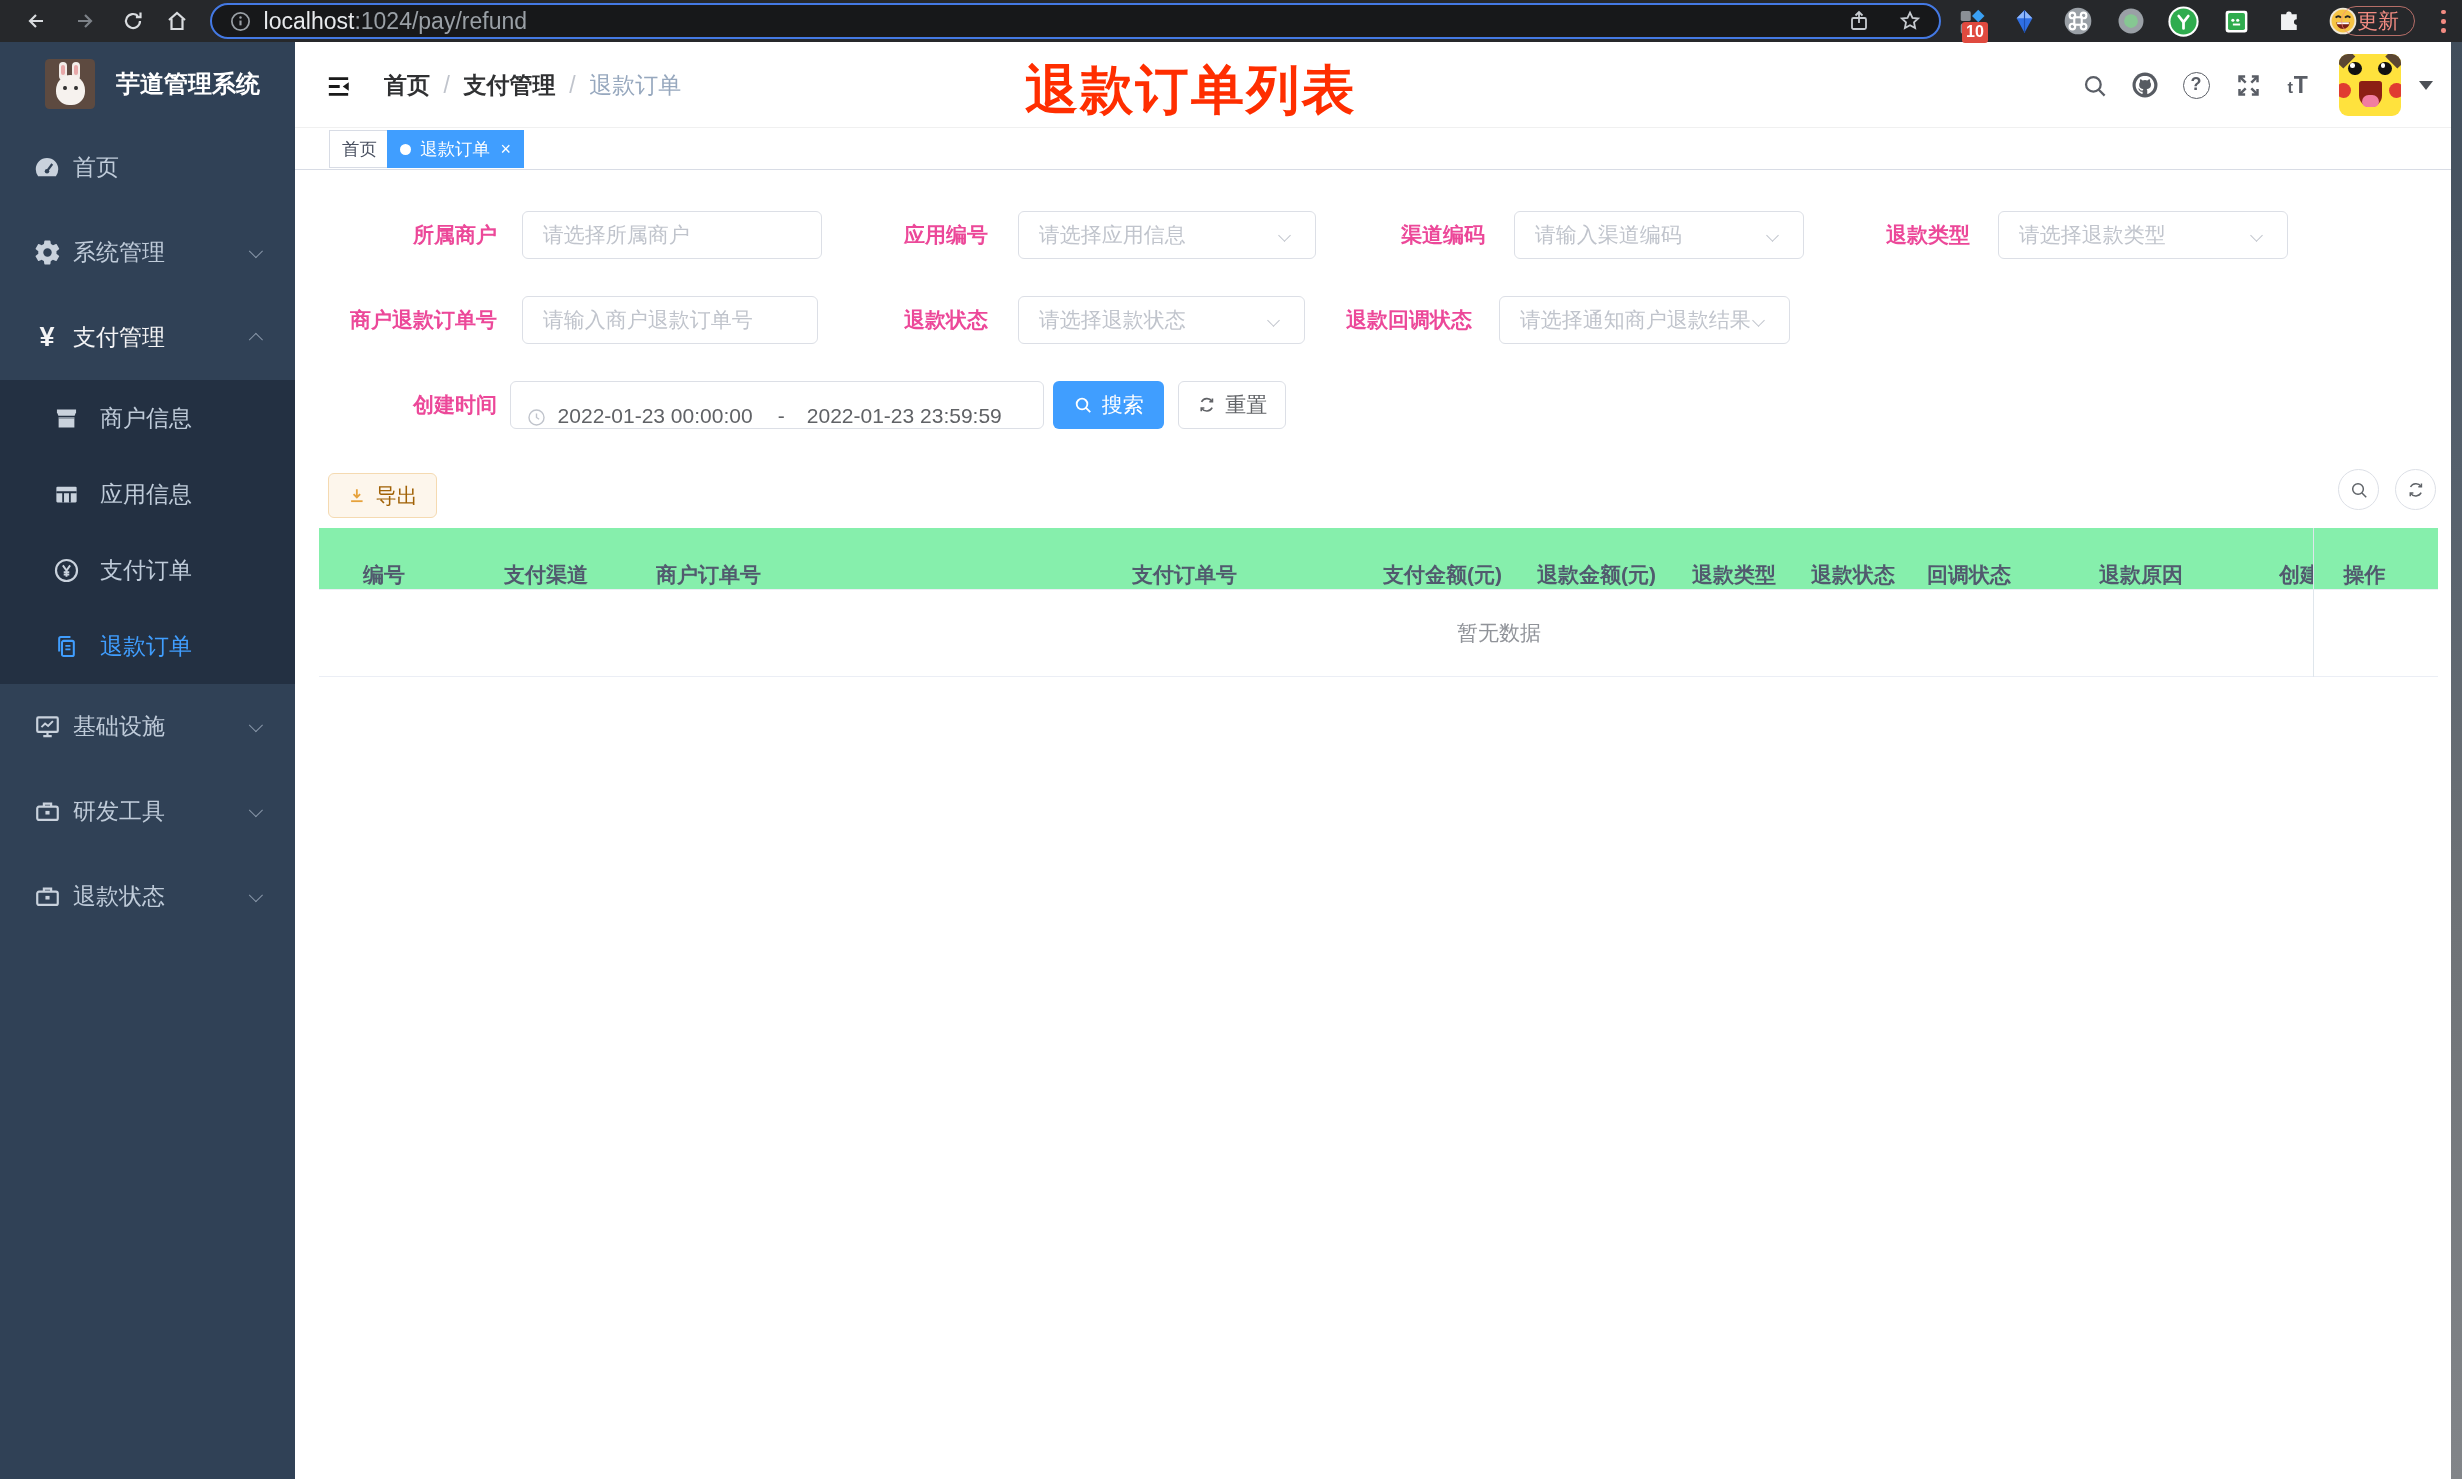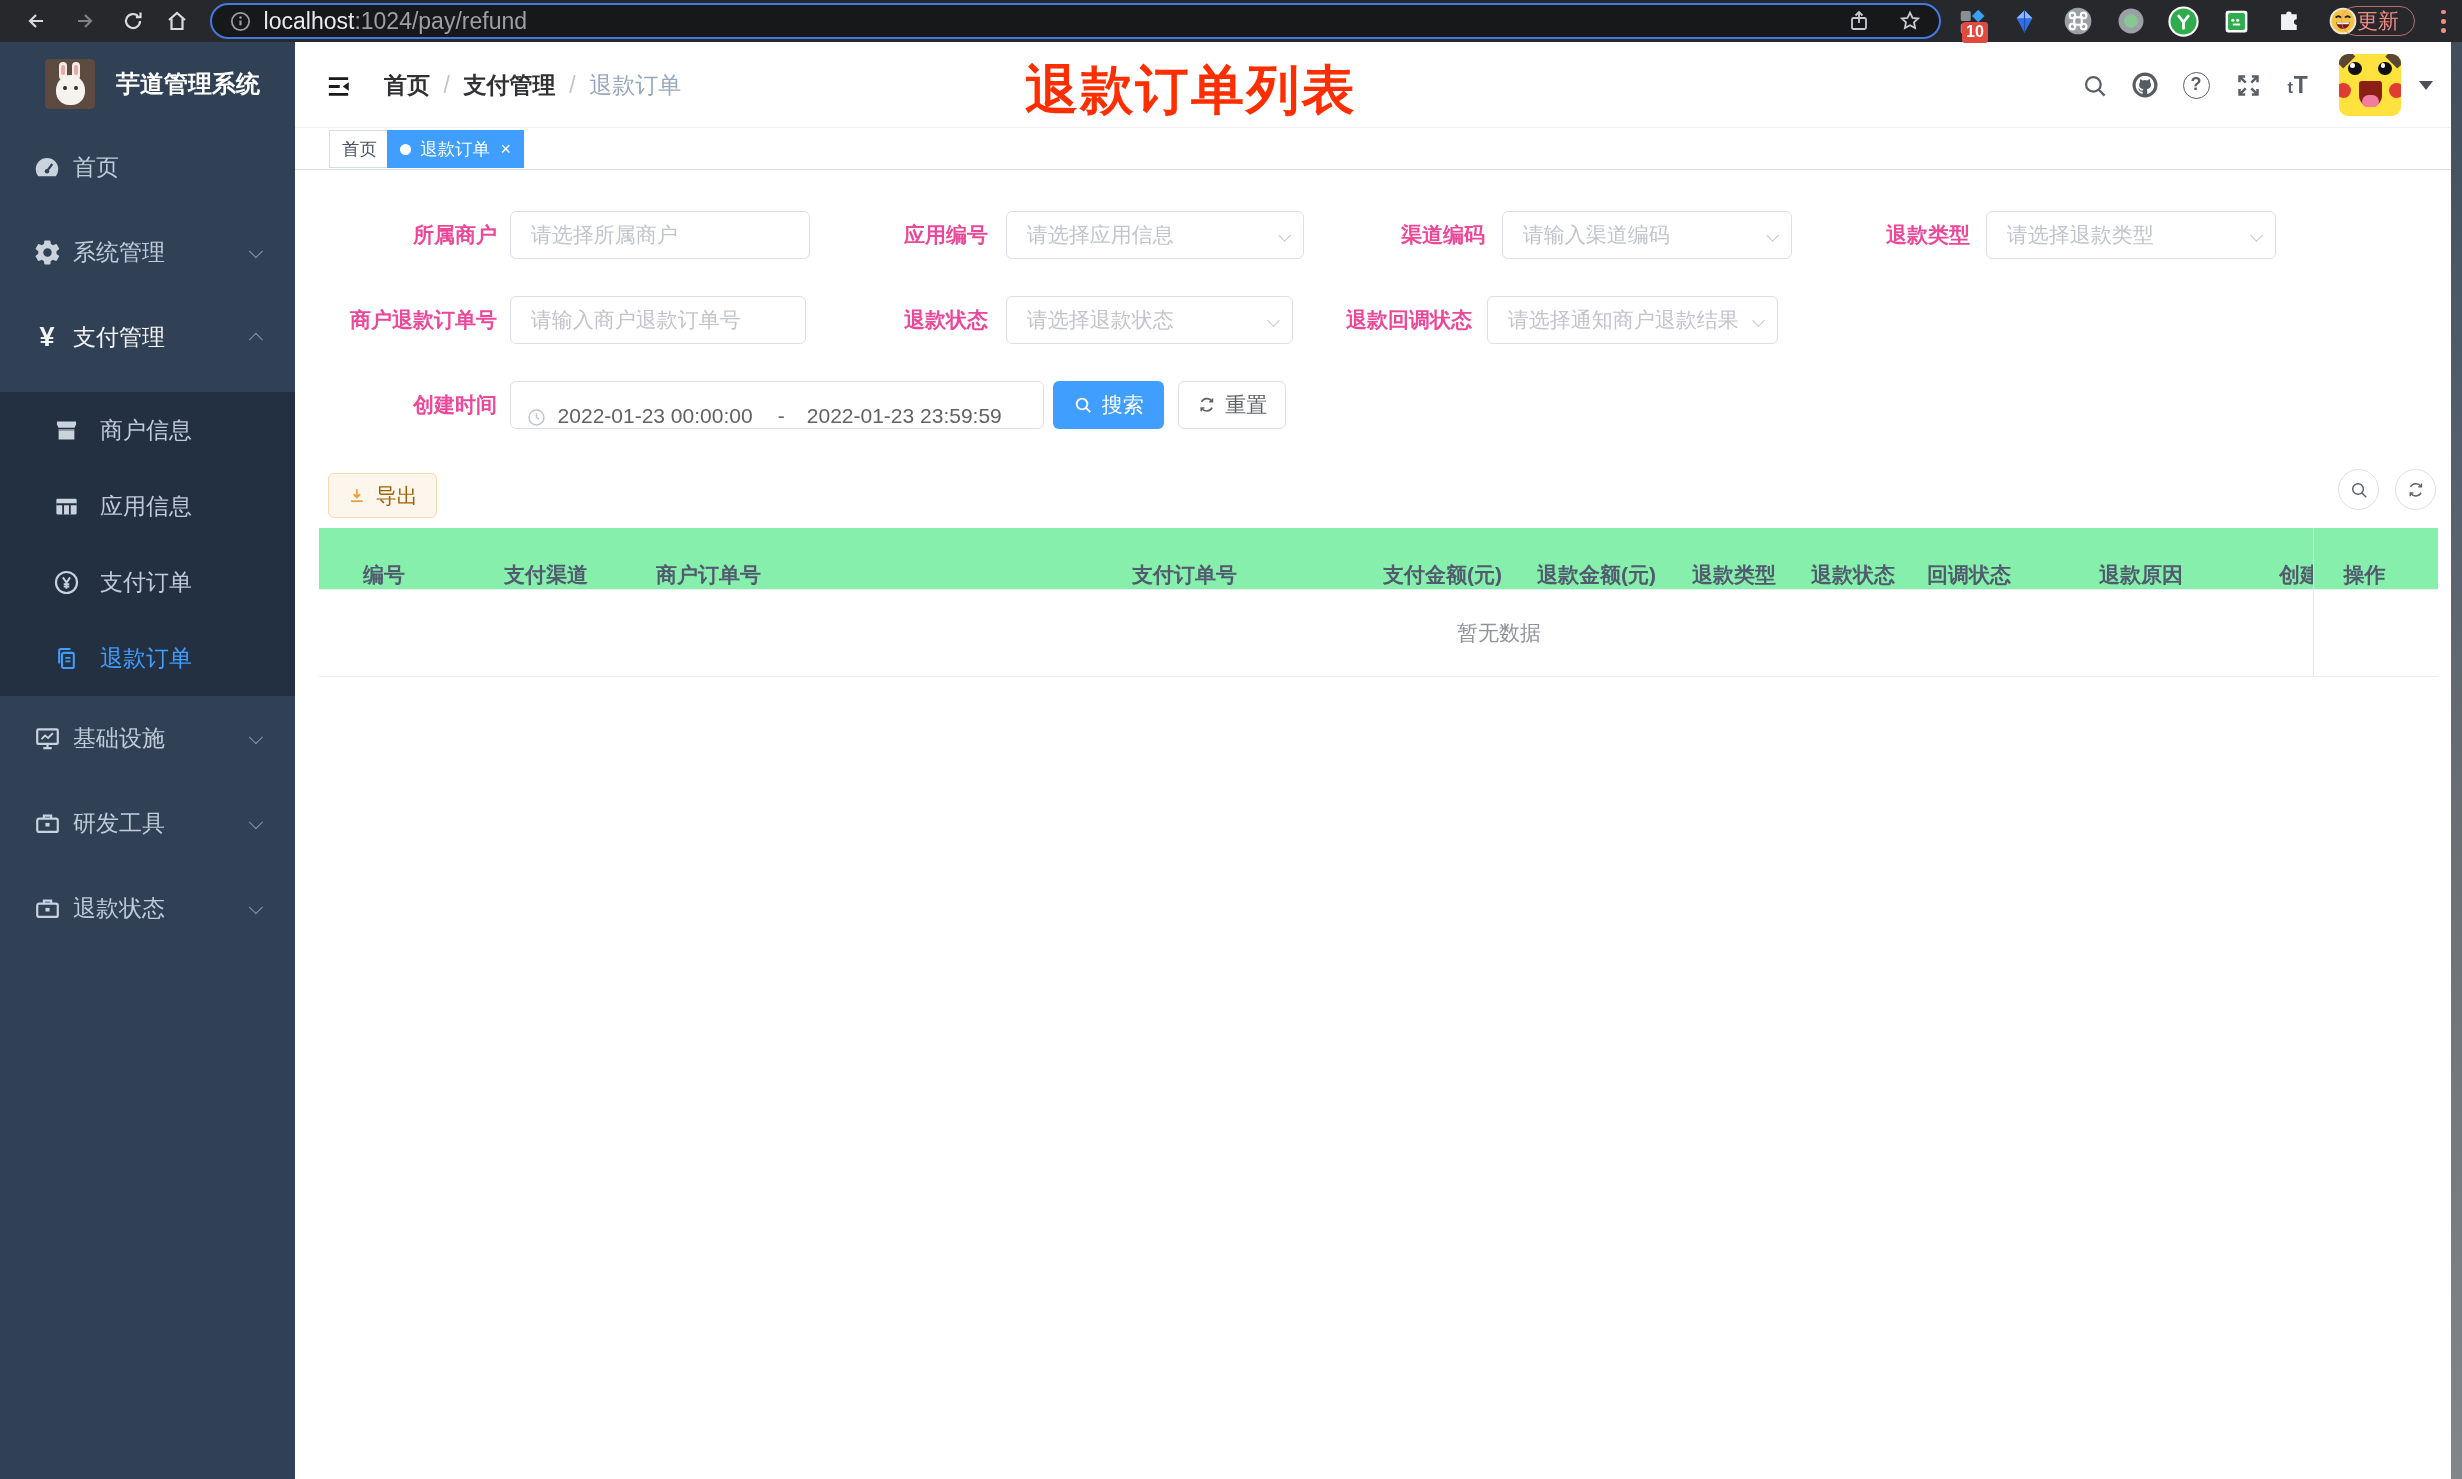--- a/index.html
+++ b/index.html
@@ -31,21 +31,21 @@
   .rabbit .ear i { position:absolute; left:2.3px; top:3px; width:3.8px; height:10.6px; background:#e8a9a9; border-radius:2.3px; }
   .rabbit .head { position:absolute; left:10.6px; top:16.6px; width:29px; height:30px; background:#f6f2ee; border-radius:50% 50% 45% 45%; }
   .rabbit .eye { position:absolute; top:27px; width:3.8px; height:4.5px; background:#333; border-radius:50%; }
   .app-title { color:#fff; font-size:24px; font-weight:600; }
   .m-item { position:relative; height:85px; display:flex; align-items:center; color:#bfcbd9; font-size:23px; cursor:pointer; }
   .m-item .mi-ic { position:absolute; left:29px; width:36px; display:flex; justify-content:center; color:#c9d2dd; }
   .m-item .mi-label { position:absolute; left:73px; }
   .m-item .chev { position:absolute; left:251px; top:50%; width:9.8px; height:9.8px; border-right:1.5px solid #8796a8; border-bottom:1.5px solid #8796a8; transform:translateY(-70%) rotate(45deg); }
   .m-item .chev.up { transform:translateY(-30%) rotate(-135deg); }
   .m-item.parent-active .mi-label { color:#f4f4f5; }
-  .submenu { background:#233042;margin-top:12px; }
+  .submenu { background:#233042; }
   .s-item { position:relative; height:76px; display:flex; align-items:center; color:#bfcbd9; font-size:23px; cursor:pointer; }
   .s-item .mi-ic { position:absolute; left:50px; width:33px; display:flex; justify-content:center; color:#c9d2dd; }
   .s-item .mi-label { position:absolute; left:100px; }
   .s-item.active { color:#409eff; }
   .s-item.active .mi-ic { color:#409eff; }
   .yen-glyph { font-size:27px; font-weight:700; line-height:1; }
 
   
   .main { position:absolute; left:295px; top:42px; width:2168px; height:1438px; background:#fff; }
   .topbar { position:absolute; top:0; left:0; right:0; height:86px; background:#fff; border-bottom:0.8px solid #f0f0f0; }
@@ -70,21 +70,21 @@
   .red-title { position:absolute; left:730px; top:19.7px; font-size:53px; line-height:56px; font-weight:700; letter-spacing:2.3px; color:#ff2e00; z-index:10; }
 
   .tagsbar { position:absolute; top:86px; left:0; right:0; height:42px; background:#fff; border-bottom:0.8px solid #d8dce5; box-shadow:0 0.8px 2.3px rgba(0,0,0,.08); }
   .tag { position:absolute; top:2.3px; height:38px; display:flex; align-items:center; padding:0 12px; border:0.8px solid #d8dce5; background:#fff; color:#495060; font-size:17.4px; cursor:pointer; }
   .tag.active { background:#409eff; border-color:#409eff; color:#fff; }
   .tag .dot { width:11.3px; height:11.3px; border-radius:50%; background:#fff; margin-right:9px; }
   .tag .close { margin-left:10.6px; font-size:18px; line-height:1; }
 
   .content { position:absolute; top:128px; left:0; right:0; bottom:0; background:#fff; }
   .f-label { position:absolute; height:48px; line-height:48px; text-align:right; font-size:21px; font-weight:700; color:#ec4899; }
-  .f-input { position:absolute; height:48px; border:0.8px solid #dcdfe6; border-radius:6px; background:#fff; font-size:21px; color:#ef4444; padding:0 19.7px; font-family:inherit; width:100%; outline:none; }
+  .f-input { position:absolute; height:48px; border:0.8px solid #dcdfe6; border-radius:6px; background:#fff; font-size:21px; color:#ef4444; padding:0 19.7px; font-family:inherit; width:100%; outline:none;margin-left:12px; }
   .f-input::placeholder { color:#c0c4cc; opacity:1; }
   .f-wrap { position:absolute; height:48px; }
   .sel-arrow { position:absolute; right:15px; top:19.7px; width:9px; height:9px; border-right:1.5px solid #c0c4cc; border-bottom:1.5px solid #c0c4cc; transform:rotate(45deg); pointer-events:none; }
   .daterange { position:absolute; height:48px; border:0.8px solid #dcdfe6; border-radius:6px; background:#fff; display:flex; align-items:flex-end; padding:0 15px; gap:10.6px; cursor:text; }
   .daterange .dval { font-size:21px; color:#606266; white-space:nowrap; overflow:hidden; width:198px; }
   .daterange .dsep { font-size:21px; color:#606266; width:30px; text-align:center; flex:none; }
   .btn { position:absolute; height:48px; border-radius:6px; font-size:21px; display:flex; align-items:center; justify-content:center; gap:9px; cursor:pointer; border:0.8px solid transparent; }
   .btn-primary { background:#409eff; color:#fff; }
   .btn-plain { background:#fff; border-color:#dcdfe6; color:#606266; }
   .btn-export { background:#fdf6ec; border-color:#f5dab1; color:#a16207; height:45px; }

